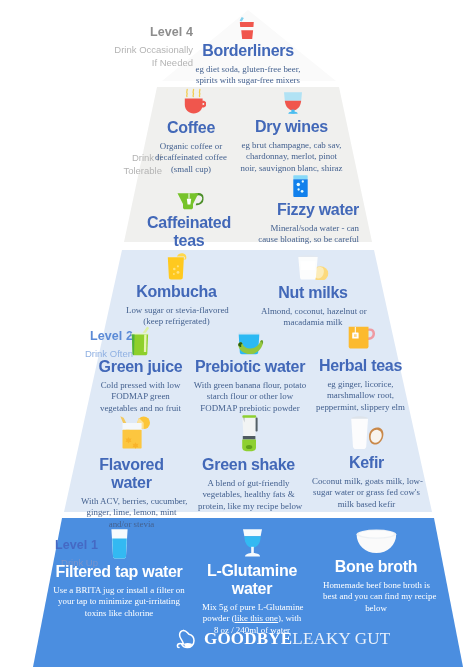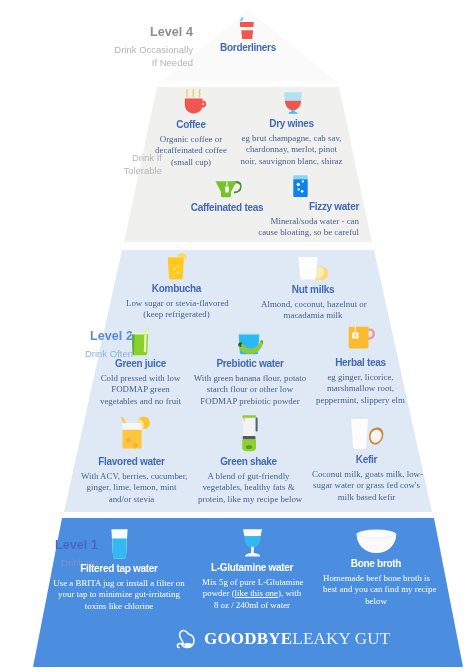--- a/index.html
+++ b/index.html
@@ -12,21 +12,21 @@
   .lv-name{font-weight:bold;letter-spacing:.1px;font-size:12.5px;}
   .lv-sub{white-space:pre;line-height:1.42;font-size:9.5px;margin-top:4px;}
   .lvl4 .lv-name,.lvl3 .lv-name{color:#8d8d8d;}
   .lvl4 .lv-sub,.lvl3 .lv-sub{color:#b4b4b4;}
   .lvl2 .lv-name{color:#5b8ad6;}
   .lvl2 .lv-sub{color:#8fb0e2;}
   .lvl1 .lv-name{color:#4569c4;}
   .lvl1 .lv-sub{color:#7b93c9;}
 
   .card{position:absolute;text-align:center;}
-  .card .ttl{font-weight:bold;color:#4268b8;font-size:10px;letter-spacing:-0.3px;}
+  .card .ttl{font-weight:bold;color:#4268b8;font-size:16px;letter-spacing:-0.3px;}
   .card .desc{font-family:"Liberation Serif",serif;color:#44618f;font-size:8.9px;
               line-height:11.6px;white-space:pre;margin-top:3.5px;}
   .icon{display:block;margin:0 auto 4px auto;}
 
   .l1 .ttl{color:#ffffff;}
   .l1 .desc{color:#ffffff;}
 
   .logo{position:absolute;display:flex;align-items:center;}
   .logo .wordmark{color:#fff;letter-spacing:.6px;}
   .logo .wordmark{font-size:17px;letter-spacing:.2px;white-space:pre;font-family:Liberation Serif, serif;}
@@ -67,20 +67,22 @@
     <div class="lv-sub">Drink Up</div>
   </div>
 
   <div class="card" style="left:148px;top:17px;width:200px;">
     <svg class="icon" width="15" height="23" viewBox="0 0 30 46" style="transform:translate(-1.5px,0px);margin-bottom:2px">
       <path d="M4.4 0.2 L8.7 2.2 L4.6 8.8 L0.1 7.6 Z" fill="#80cfec"></path>
       <path d="M0.5 10.2 L28.6 10.2 L27.8 19.9 L1.4 19.9 Z" fill="#f0564d"></path>
       <path d="M3.5 26.4 L27.2 26.4 L25.4 44.1 L5.3 44.1 Z" fill="#f0564d"></path>
     </svg>
     <div class="ttl">Borderliners</div>
+    <div class="desc">eg diet soda, gluten-free beer,
+spirits with sugar-free mixers</div>
   </div>
 
   <div class="card" style="left:141px;top:87px;width:100px;">
     <svg class="icon" width="22" height="28" viewBox="0 0 44 56" style="transform:translateX(4px)">
       <g stroke="#f2cc4d" stroke-width="2.6" fill="none" stroke-linecap="round">
         <path d="M5.9 19.2 C4.0 16.8 7.6 14.8 5.9 12.2 C4.6 10.2 6.4 8.2 6.4 5.0"></path>
         <path d="M18.6 19.2 C16.7 16.8 20.3 14.8 18.6 12.2 C17.3 10.2 19.1 8.2 19.1 5.0"></path>
         <path d="M31.3 19.2 C29.4 16.8 33.0 14.8 31.3 12.2 C30.0 10.2 31.8 8.2 31.8 5.0"></path>
       </g>
       <path d="M36.2 27.6 C41.4 26.6 44.8 29.6 44.8 34.0 C44.8 38.4 41.2 41.6 36.0 40.8 L36.0 36.2 C38.8 36.8 40.6 35.6 40.6 34.0 C40.6 32.2 38.8 31.4 36.2 32.2 Z" fill="#f0564d"></path>
@@ -98,21 +100,21 @@
       <path d="M3.6 27.4 L36.4 27.4 C35.2 39.2 28.6 46.6 20.0 46.6 C11.4 46.6 4.8 39.2 3.6 27.4 Z" fill="#f0564d"></path>
       <rect x="16.8" y="45.2" width="6.4" height="8.0" fill="#4abdf0"></rect>
       <path d="M10.6 53.4 C10.6 50.6 14.8 49.0 20.0 49.0 C25.2 49.0 29.4 50.6 29.4 53.4 Z" fill="#4abdf0"></path>
     </svg>
     <div class="ttl">Dry wines</div>
     <div class="desc">eg brut champagne, cab sav,
 chardonnay, merlot, pinot
 noir, sauvignon blanc, shiraz</div>
   </div>
 
-  <div class="card" style="left:133px;top:176px;width:112px;margin-left:38px;">
+  <div class="card" style="left:133px;top:188px;width:112px;">
     <svg class="icon" width="27" height="22" viewBox="0 0 54 44" style="transform:translateX(0.5px)">
       <path d="M36.6 11.4 C50.0 7.0 57.2 15.4 54.6 24.2 C52.4 31.6 45.2 35.8 38.4 34.4 L39.8 30.6 C44.8 31.4 49.4 28.0 51.0 22.8 C52.8 16.8 47.6 12.2 38.2 15.4 Z" fill="#4d8f2a"></path>
       <path d="M2.0 10.4 L44.0 10.4 L33.0 32.0 L33.0 39.0 C33.0 41.2 31.4 42.6 29.2 42.6 L16.8 42.6 C14.6 42.6 13.0 41.2 13.0 39.0 L13.0 32.0 Z" fill="#77c32b"></path>
       <rect x="24.0" y="10.8" width="2.0" height="10.6" fill="#ffffff"></rect>
       <path d="M20.6 21.4 L29.4 21.4 L27.8 33.2 L22.2 33.2 Z" fill="#ffffff"></path>
     </svg>
     <div class="ttl">Caffeinated teas</div>
   </div>
 
   <div class="card" style="left:248px;top:175px;width:111px;text-align:right;">

